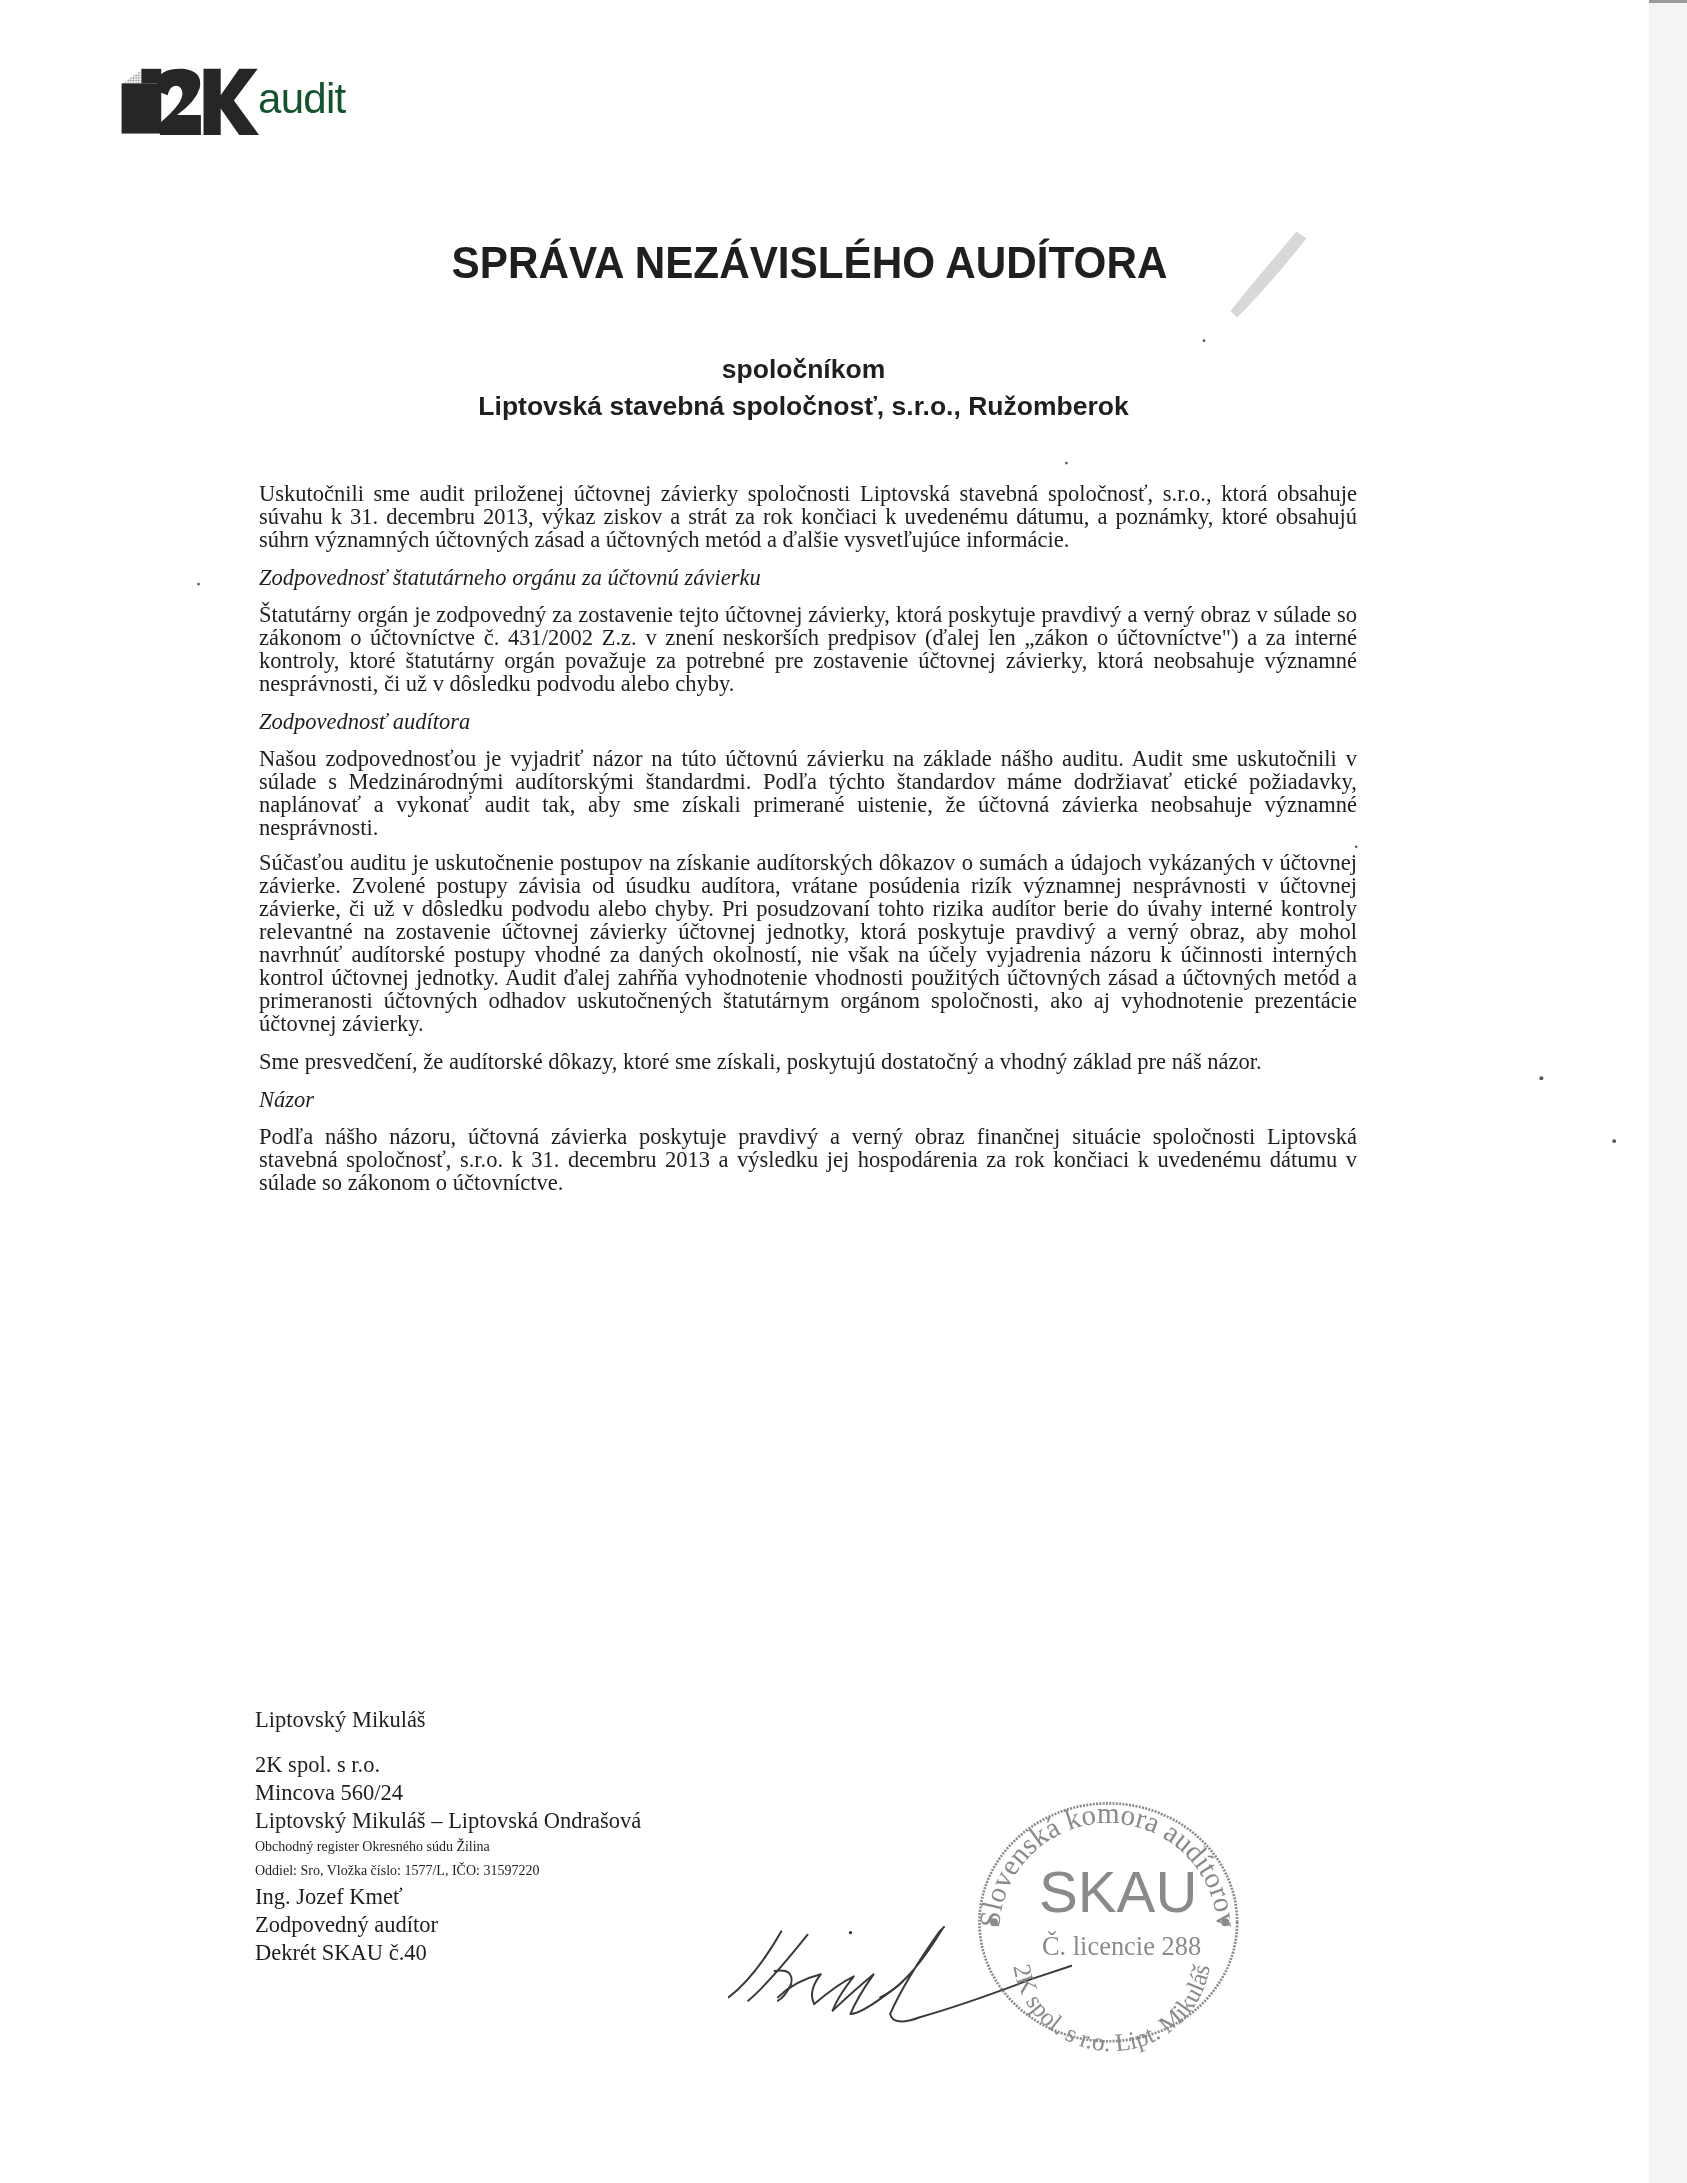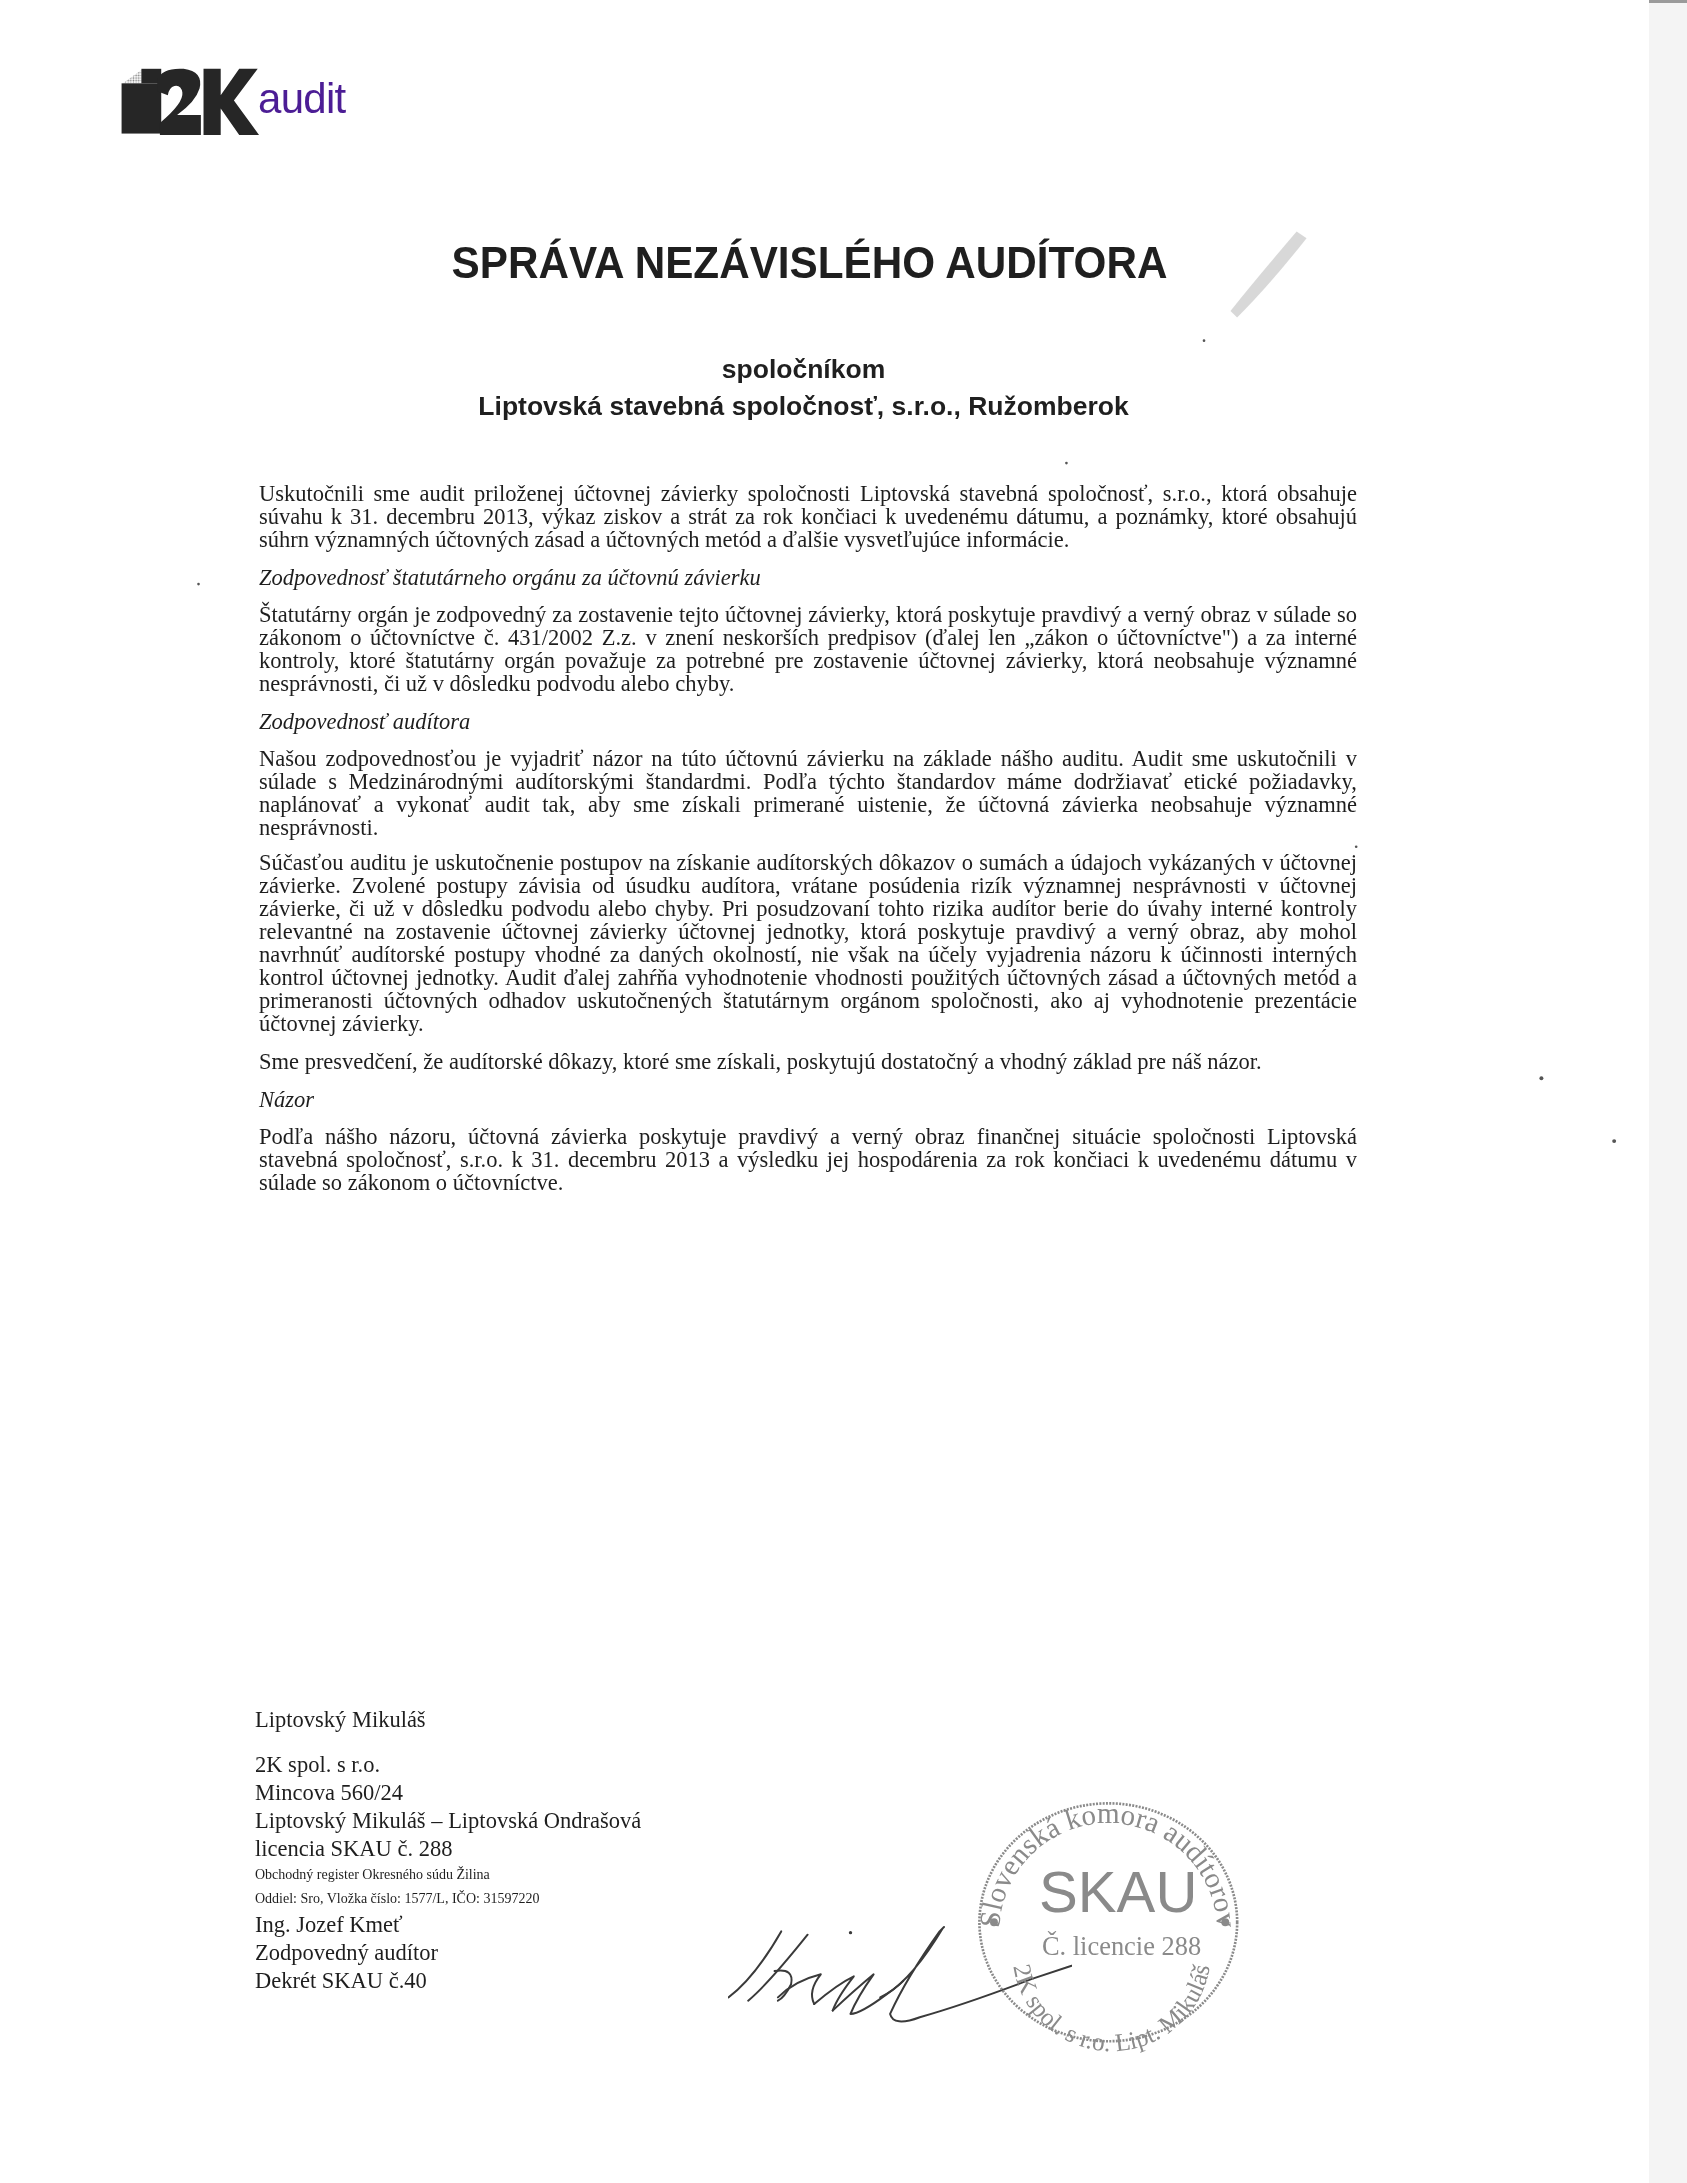--- a/index.html
+++ b/index.html
@@ -17,21 +17,21 @@
   }
   .edge-top {
     position: absolute; top: 0; right: 0; width: 38px; height: 2.6px; background: #9a9a9a;
   }
   
   .logo { position: absolute; left: 111px; top: 66px; height: 73px; width: 278px; }
   .logo svg { display: block; }
   .logo-text {
     position: absolute; left: 147px; top: 9.3px;
     font-family: "Liberation Sans", "DejaVu Sans", sans-serif;
-    font-size: 42px; color: #4c1d95; letter-spacing: -0.7px;
+    font-size: 42px; color: #14532d; letter-spacing: -0.7px;
   }
   
   .title {
     position: absolute; left: 0; width: 1687px; top: 238px;
     text-align: center;
     font-family: "Liberation Sans", "DejaVu Sans", sans-serif;
     font-weight: bold; font-size: 44px; color: #1f1f1f;
     transform: translateX(-34px) scaleX(0.96);
   }
   .addressee {
@@ -106,21 +106,20 @@
 
   <p class="heading">Názor</p>
   <p>Podľa nášho názoru, účtovná závierka poskytuje pravdivý  a verný obraz finančnej situácie spoločnosti Liptovská stavebná spoločnosť, s.r.o.  k 31. decembru 2013 a výsledku jej hospodárenia za rok končiaci k uvedenému dátumu v súlade so zákonom o účtovníctve.</p>
 </div>
 
 <div class="sig-block">
   <div class="city">Liptovský Mikuláš</div>
   <div>2K spol. s r.o.</div>
   <div>Mincova 560/24</div>
   <div>Liptovský Mikuláš – Liptovská Ondrašová</div>
-  <div>licencia SKAU č. 288</div>
   <div class="small">Obchodný register Okresného súdu Žilina</div>
   <div class="small">Oddiel: Sro, Vložka číslo: 1577/L, IČO: 31597220</div>
   <div>Ing. Jozef Kmeť</div>
   <div>Zodpovedný audítor</div>
   <div>Dekrét SKAU č.40</div>
 </div>
 
 <svg class="signature" width="344" height="132" viewBox="0 0 520 200">
   <g fill="none" stroke="#3a3a3a" stroke-width="3" stroke-linecap="round" stroke-linejoin="round">
     <path d="M0 140 Q40 110 80 40"></path>

